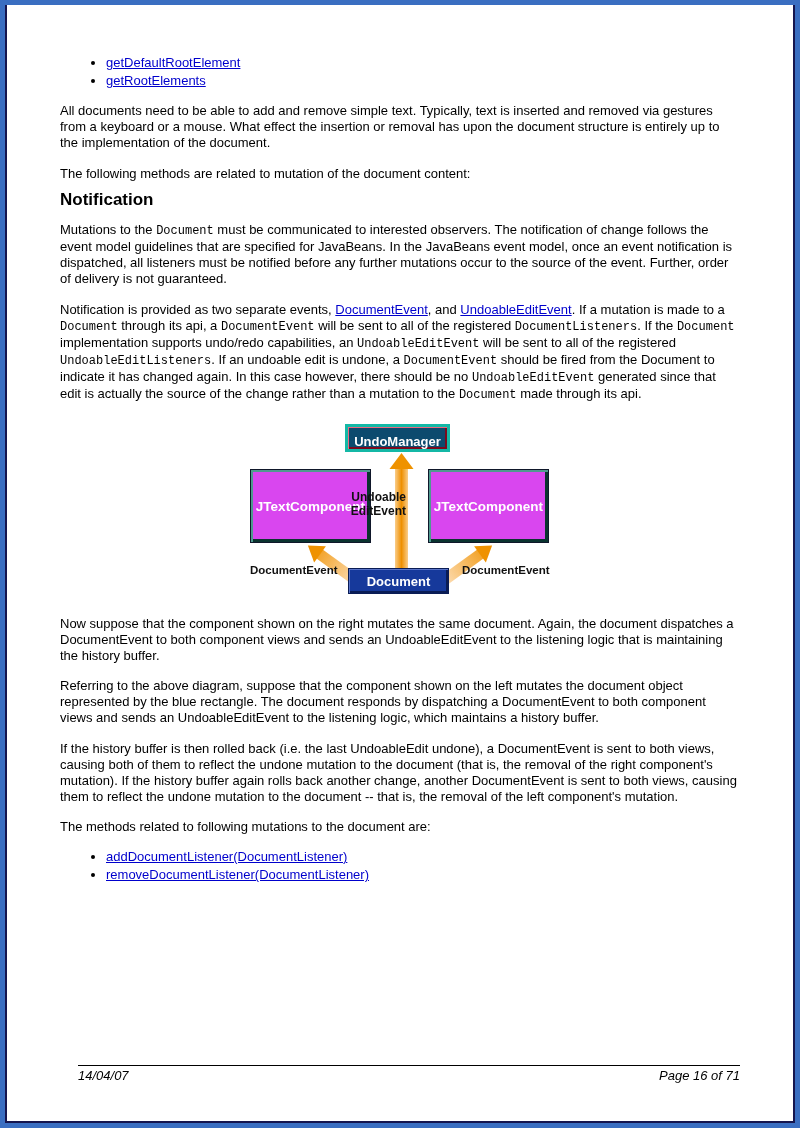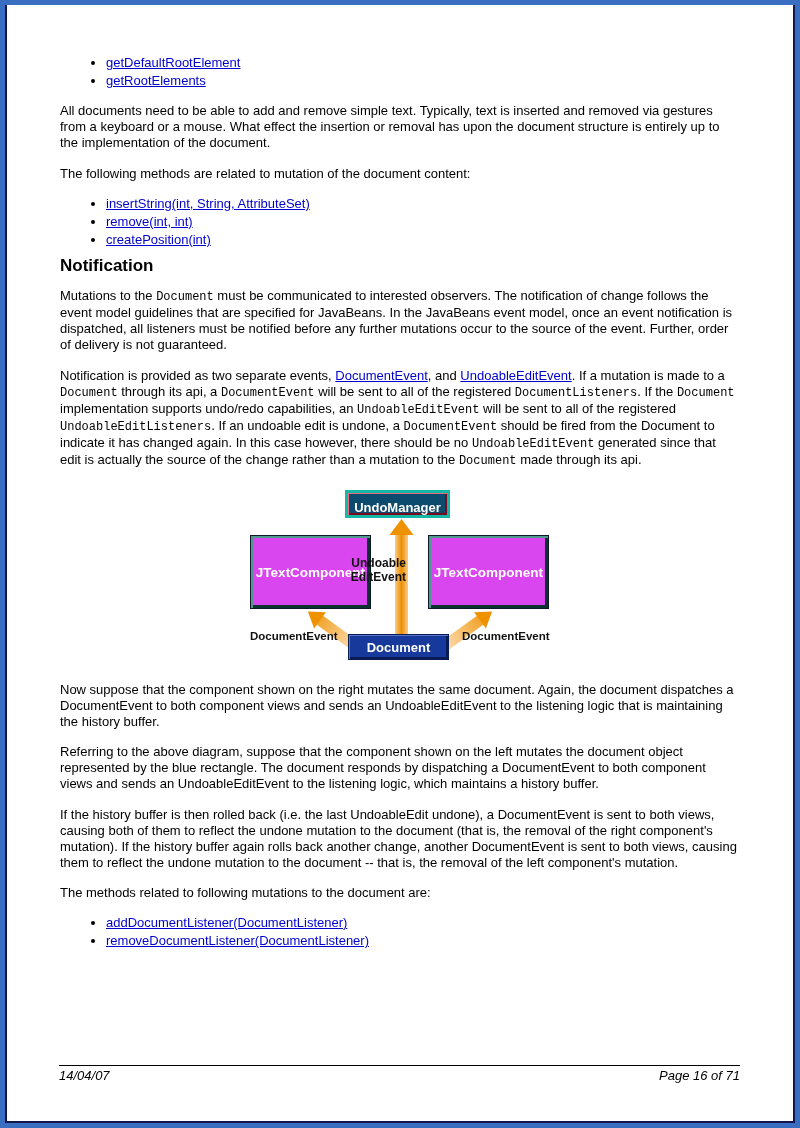--- a/index.html
+++ b/index.html
@@ -53,21 +53,21 @@
     box-shadow: inset 1px 1px 0 #5974c9, inset -2px -2px 0 #0a1c55;
     font-size:13px;
   }
   .dlabel { position:absolute; font-weight:bold; color:#111; }
   .dlabel.undoable { left:72px; top:69px; width:84px; text-align:right; font-size:12px; line-height:14px; }
   .dlabel.devent { top:143px; font-size:11.5px; line-height:13px; }
   .dlabel.devent.left { left:0px; }
   .dlabel.devent.right { left:212px; }
 
   .doc-footer {
-    position:absolute; left:52px; right:53px; bottom:38px;
+    position:absolute; left:71px; right:53px; bottom:38px;
     border-top:1px solid #000; padding-top:2px;
     display:flex; justify-content:space-between;
     font-style:italic; font-size:13px; line-height:15px;
   }
 </style>
 </head>
 <body>
 
 <div class="page">
   <div class="page-inner">
@@ -75,25 +75,20 @@
 
     <ul class="linklist">
       <li><a href="#" class="mlink">getDefaultRootElement</a></li>
       <li><a href="#" class="mlink">getRootElements</a></li>
     </ul>
 
 
     <p class="para">All documents need to be able to add and remove simple text. Typically, text is inserted and removed via gestures from a keyboard or a mouse. What effect the insertion or removal has upon the document structure is entirely up to the implementation of the document.</p>
     <p class="para tight">The following methods are related to mutation of the document content:</p>
 
-    <ul class="linklist" style="margin-top:14px;">
-      <li><a href="#" class="mlink">insertString(int, String, AttributeSet)</a></li>
-      <li><a href="#" class="mlink">remove(int, int)</a></li>
-      <li><a href="#" class="mlink">createPosition(int)</a></li>
-    </ul>
 
     <h2 class="sect">Notification</h2>
 
     <p class="para" style="margin-top:12px;"><span>Mutations to the </span><span class="mono">Document</span><span> must be communicated to interested observers. The notification of change follows the event model guidelines that are specified for JavaBeans. In the JavaBeans event model, once an event notification is dispatched, all listeners must be notified before any further mutations occur to the source of the event. Further, order of delivery is not guaranteed.</span></p>
 
     <p class="para tight"><span>Notification is provided as two separate events, </span><a href="#" class="plink">DocumentEvent</a><span>, and </span><a href="#" class="plink">UndoableEditEvent</a><span>. If a mutation is made to a </span><span class="mono">Document</span><span> through its api, a </span><span class="mono">DocumentEvent</span><span> will be sent to all of the registered </span><span class="mono">DocumentListeners</span><span>. If the </span><span class="mono">Document</span><span> implementation supports undo/redo capabilities, an </span><span class="mono">UndoableEditEvent</span><span> will be sent to all of the registered </span><span class="mono">UndoableEditListeners</span><span>. If an undoable edit is undone, a </span><span class="mono">DocumentEvent</span><span> should be fired from the Document to indicate it has changed again. In this case however, there should be no </span><span class="mono">UndoableEditEvent</span><span> generated since that edit is actually the source of the change rather than a mutation to the </span><span class="mono">Document</span><span> made through its api.</span></p>
 
     <div class="diagram">
       <svg class="arrows" width="300" height="180" viewBox="0 0 300 180">
         <defs>

